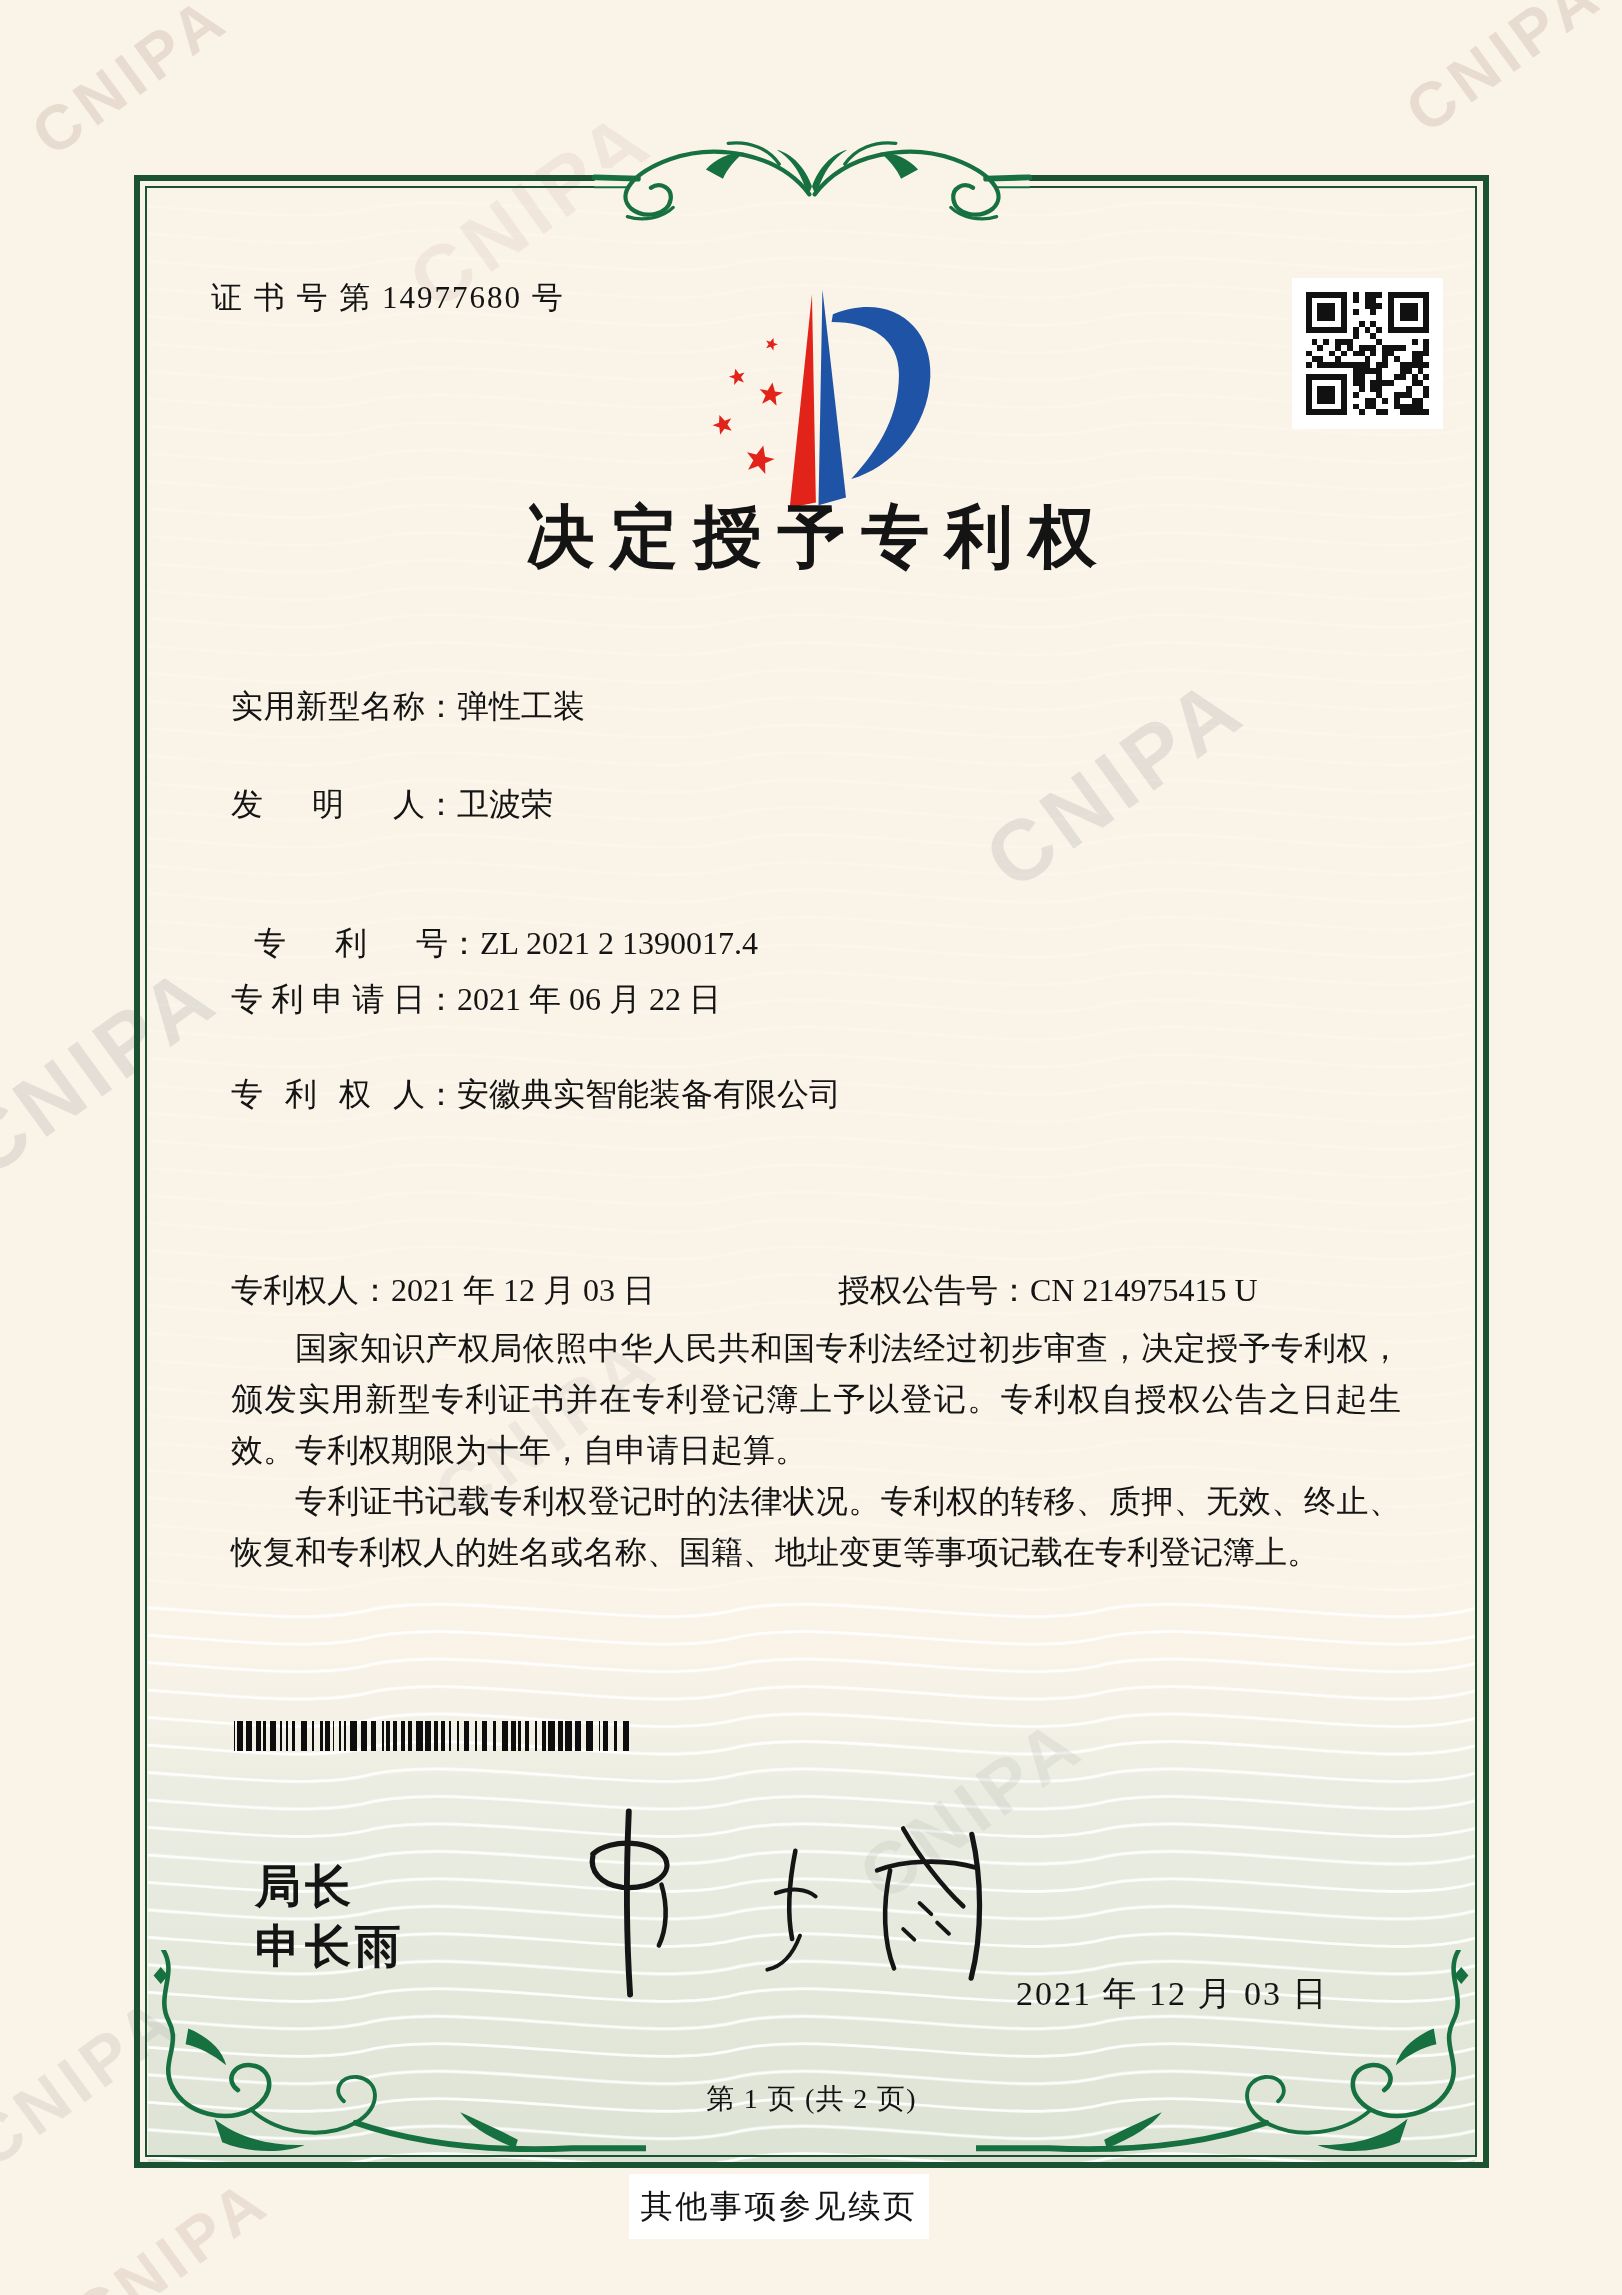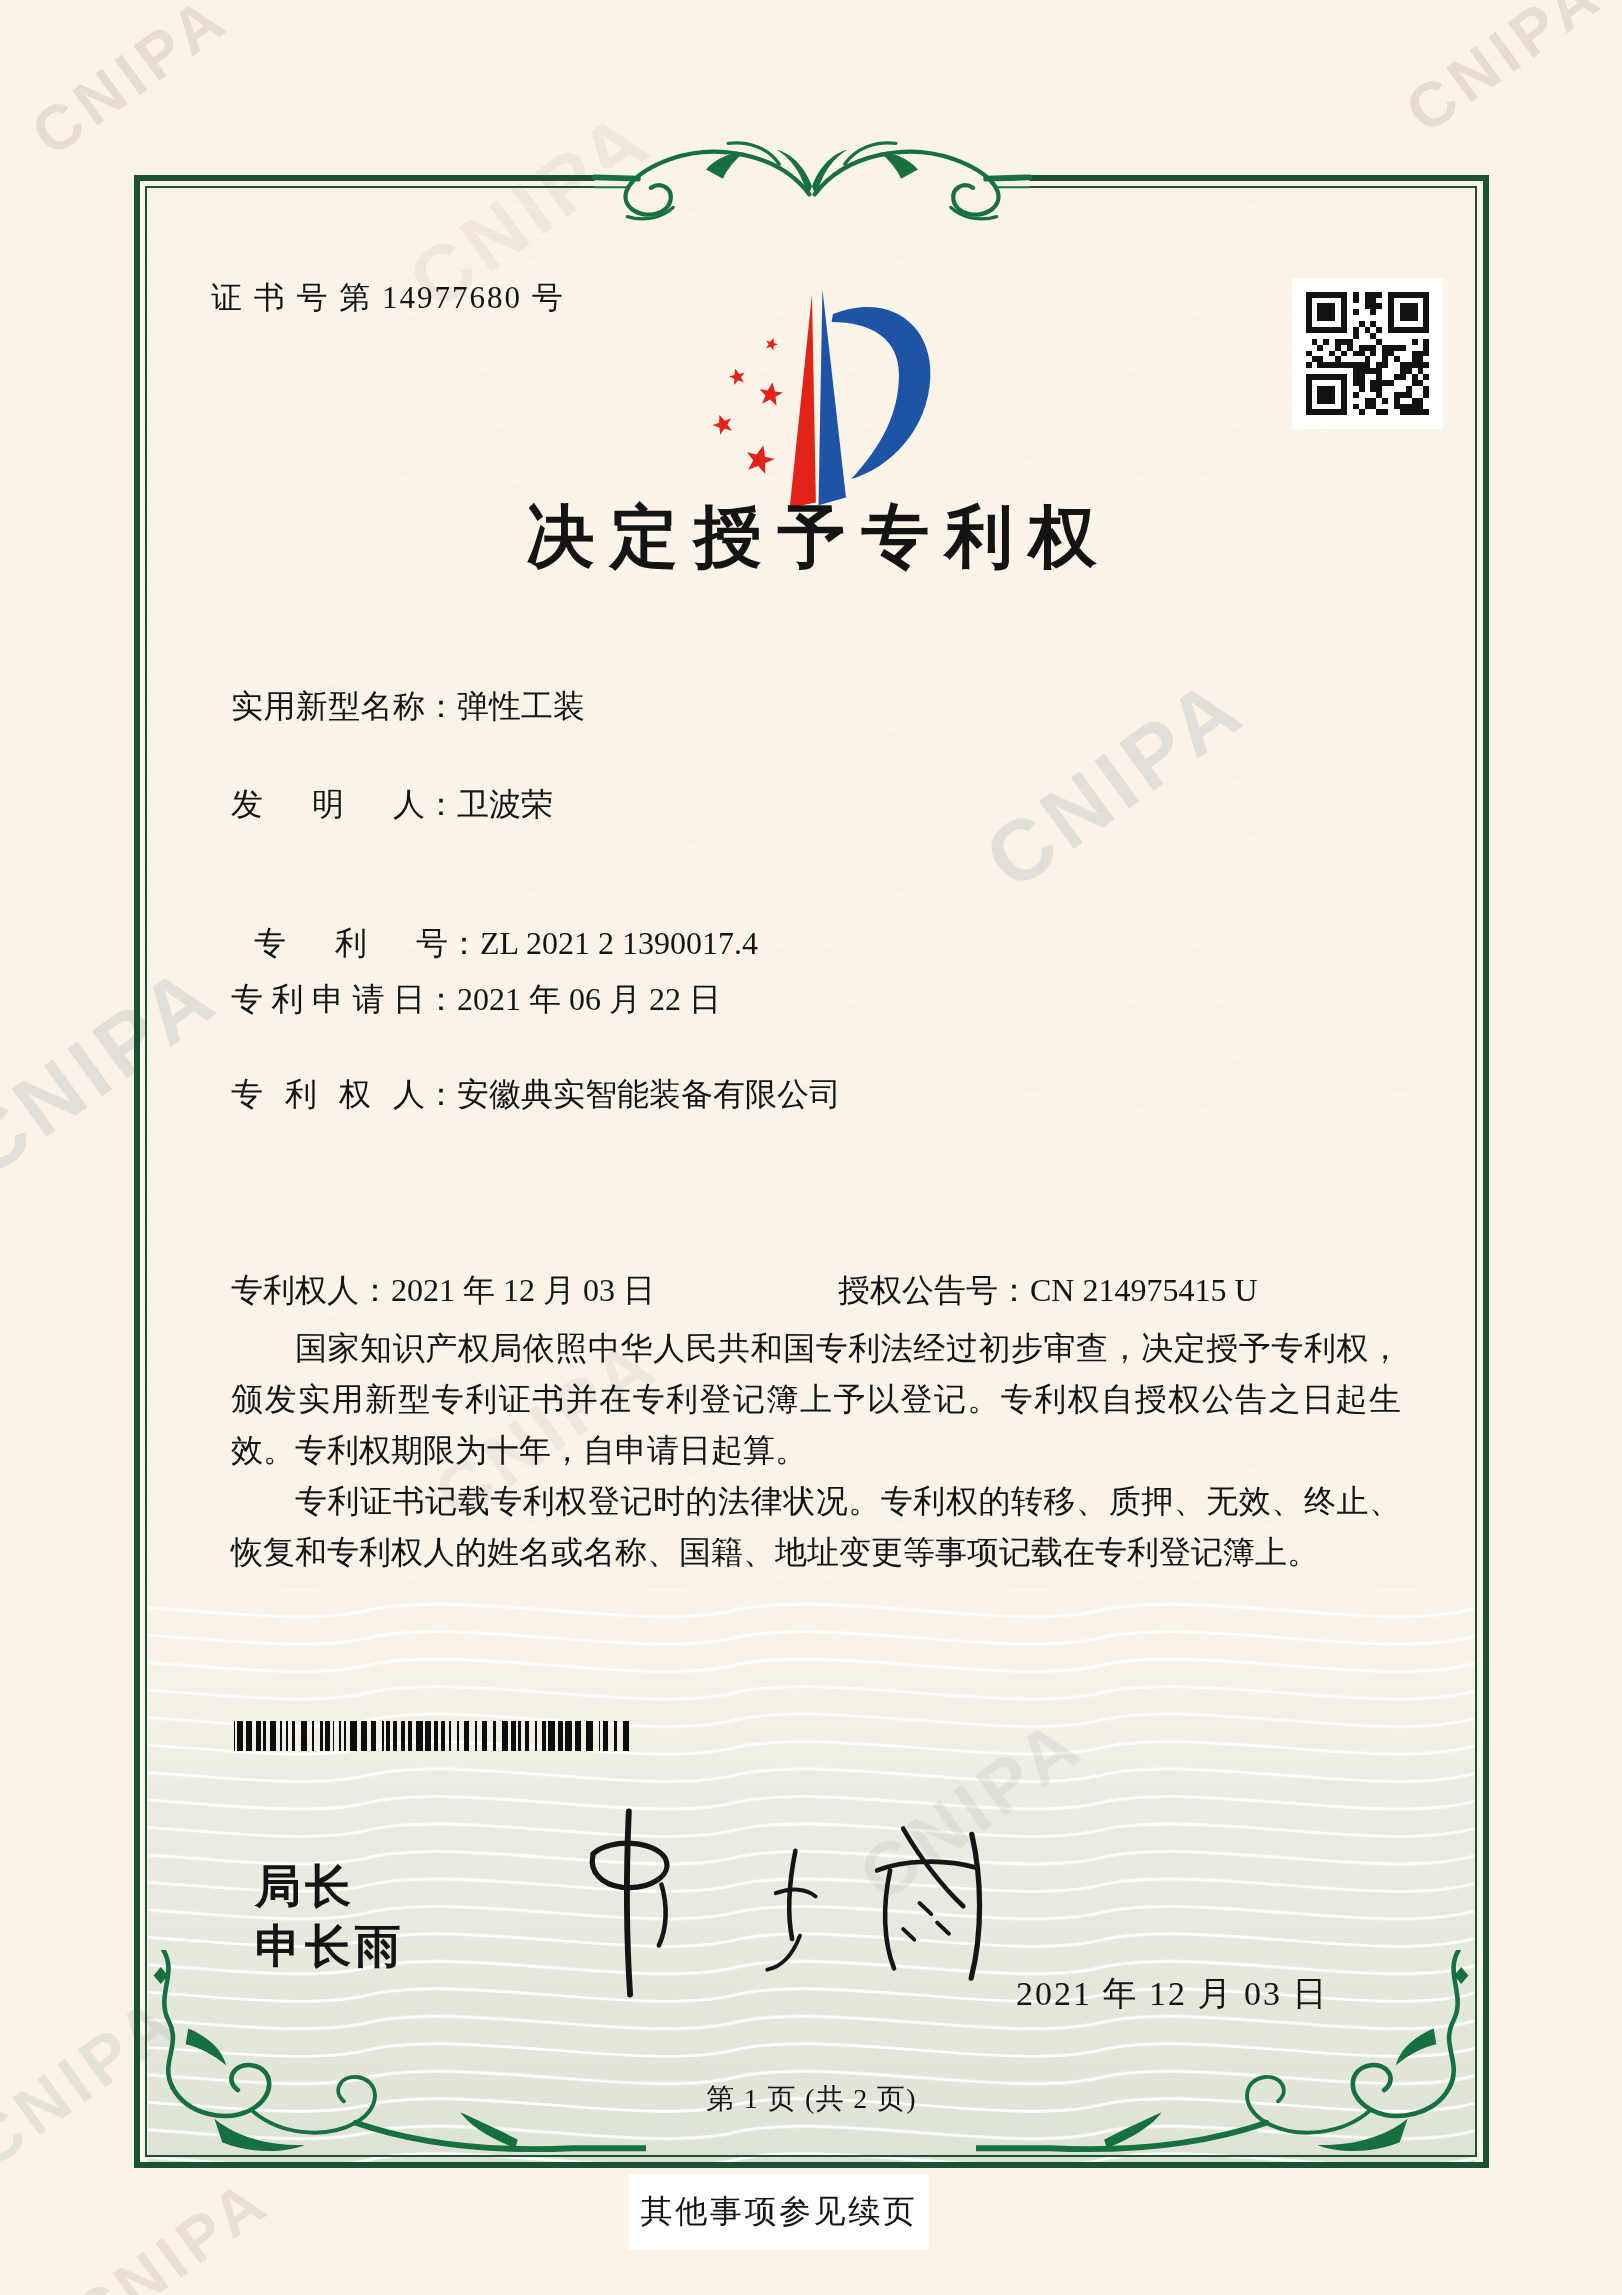--- a/index.html
+++ b/index.html
@@ -32,21 +32,21 @@
   .grant-no{position:absolute;left:607px;top:0;}
   .paras{position:absolute;left:231px;top:1323px;width:1170px;font-size:32px;line-height:51px;
          text-align:justify;}
   .paras p{margin:0;text-indent:2em;}
   .barcode{position:absolute;left:234px;top:1721px;width:419px;height:30px;display:flex;align-items:stretch;}
   .barcode i{display:block;background:#0d0d0d;height:100%;}
   .sig-label{position:absolute;left:255px;font-size:46px;font-weight:700;
              font-family:"Liberation Sans","DejaVu Sans",sans-serif;letter-spacing:3.9px;}
   .issue-date{position:absolute;left:1016px;top:1971px;font-size:34px;letter-spacing:2px;white-space:nowrap;}
   .page-info{position:absolute;left:0;top:2080px;width:100%;text-align:center;font-size:28px;letter-spacing:1.3px;}
-  .footer-note{position:absolute;left:629px;top:2174px;width:300px;height:76px;background:#ffffff;
+  .footer-note{position:absolute;left:629px;top:2174px;width:300px;height:65px;background:#ffffff;
                display:flex;align-items:center;justify-content:center;font-size:32px;letter-spacing:2.6px;}
   
   .qr-box{position:absolute;left:1292px;top:278px;width:151px;height:151px;background:#ffffff;
           display:flex;align-items:center;justify-content:center;}
   .qr-grid{display:grid;grid-template-columns:repeat(21,5.9px);grid-auto-rows:5.9px;}
   .qb{background:#111;} .qw{background:#fff;}
 </style>
 </head>
 <body>
 

